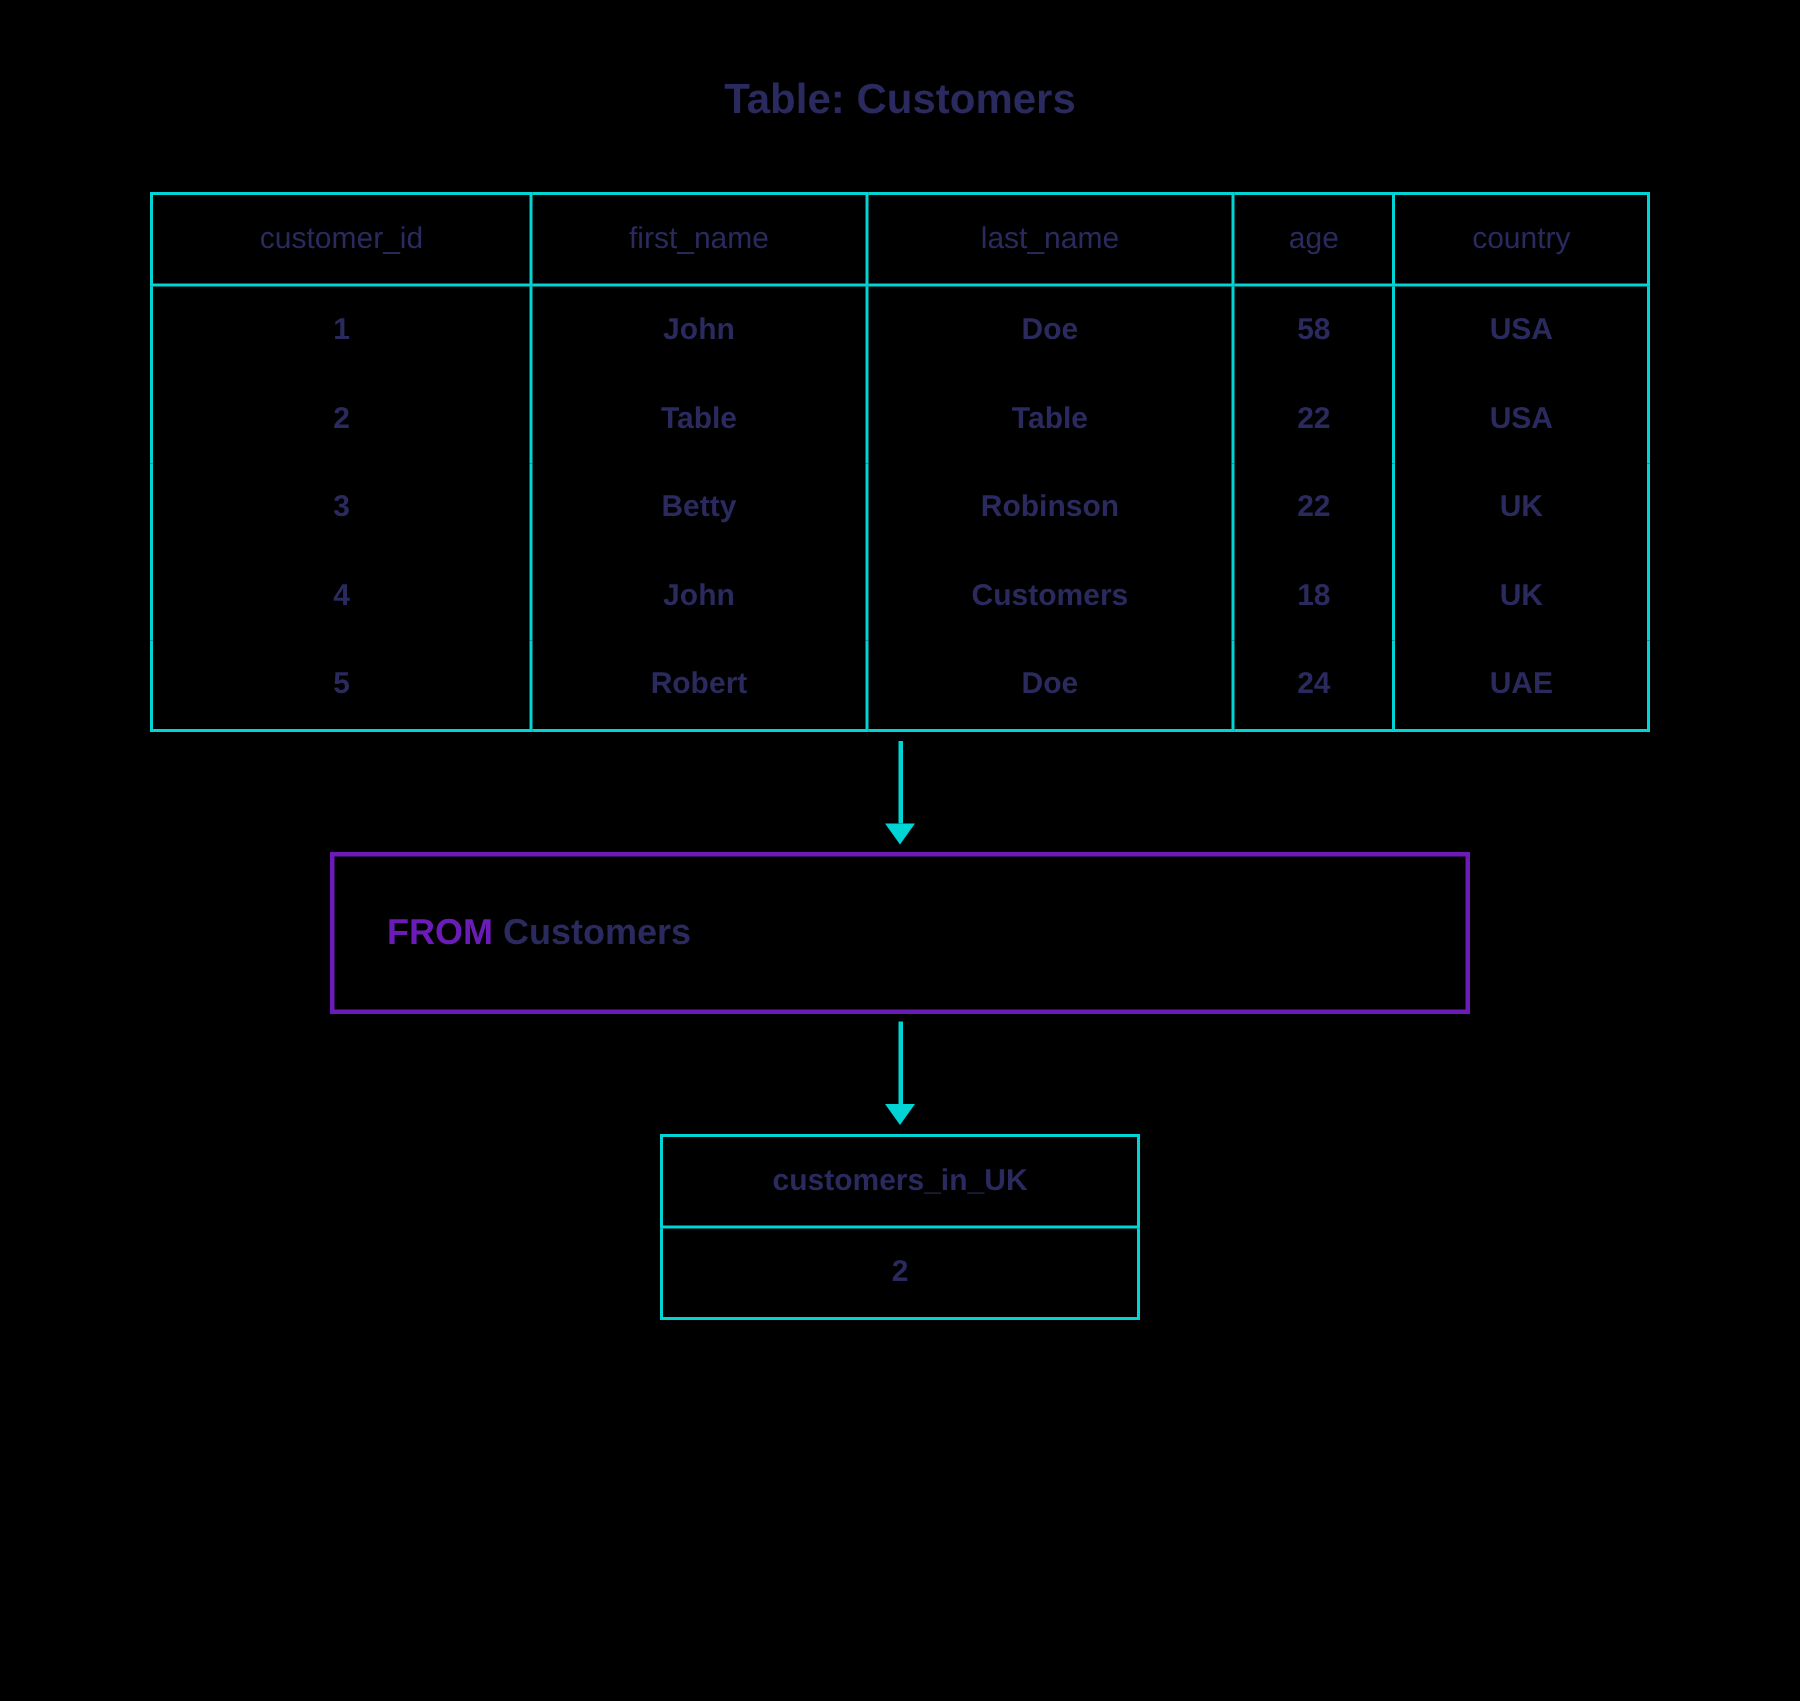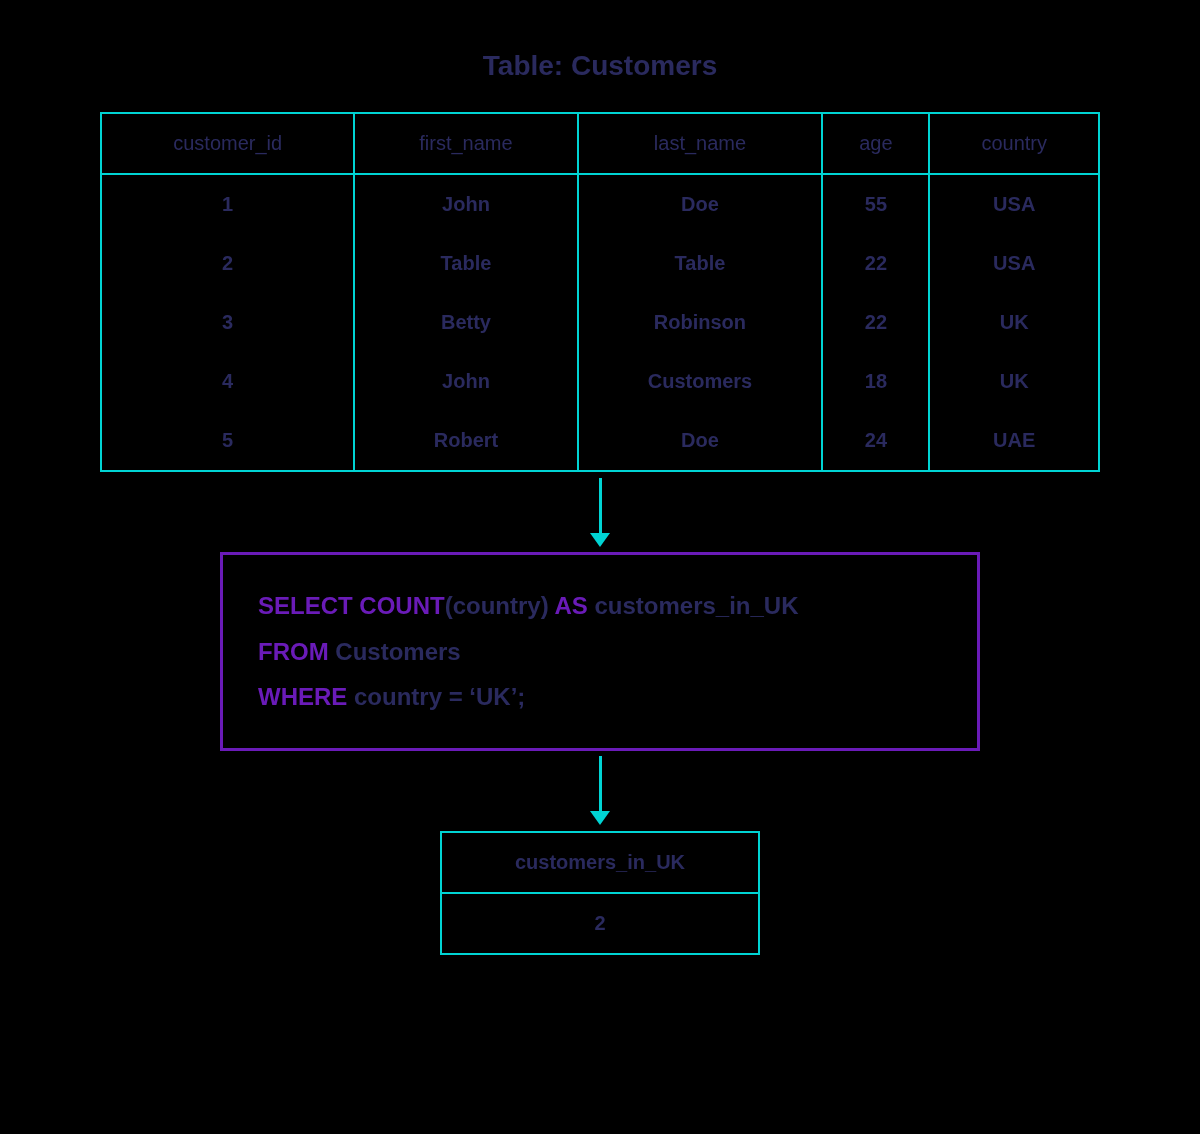--- a/index.html
+++ b/index.html
@@ -14,21 +14,21 @@
       height: 1134px;
       display: flex;
       flex-direction: column;
       align-items: center;
       padding-top: 50px;
     }
     .title {
       color: #2a2a5e;
       font-size: 28px;
       font-weight: 700;
-      margin-bottom: 30px;
+      margin-bottom: 46px;
     }
     .input-table {
       border-collapse: collapse;
       width: 1000px;
     }
     .input-table th, .input-table td {
       border: 2px solid #00d4d4;
       text-align: center;
       padding: 18px 10px;
       color: #2a2a5e;
@@ -110,21 +110,21 @@
         <th>last_name</th>
         <th>age</th>
         <th>country</th>
       </tr>
   </thead>
   <tbody>
       <tr>
         <td>1</td>
         <td>John</td>
         <td>Doe</td>
-        <td>55</td>
+        <td>58</td>
         <td>USA</td>
       </tr>
       <tr>
         <td>2</td>
         <td>Table</td>
         <td>Table</td>
         <td>22</td>
         <td>USA</td>
       </tr>
       <tr>
@@ -151,27 +151,21 @@
     </tbody>
 </table>
 
 <div class="arrow-container">
   <div class="arrow-line"></div>
   <div class="arrow-head"></div>
 </div>
 
 <div class="sql-box">
   <div>
-    <span class="kw">SELECT COUNT</span><span class="tx">(country) </span><span class="kw">AS</span><span class="tx"> customers_in_UK</span>
-  </div>
-  <div>
     <span class="kw">FROM</span><span class="tx"> Customers</span>
-  </div>
-  <div>
-    <span class="kw">WHERE</span><span class="tx"> country = ‘UK’;</span>
   </div>
 </div>
 
 <div class="arrow-container">
   <div class="arrow-line"></div>
   <div class="arrow-head"></div>
 </div>
 
 <table class="result-table">
   <thead>

